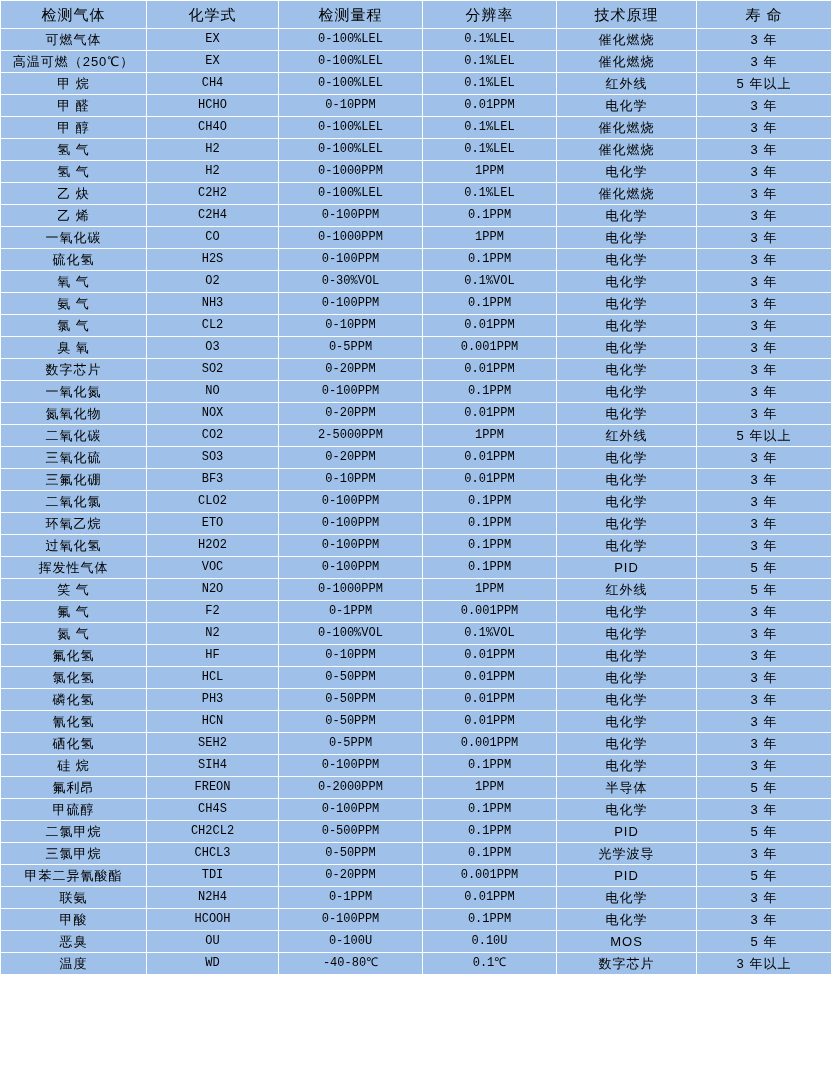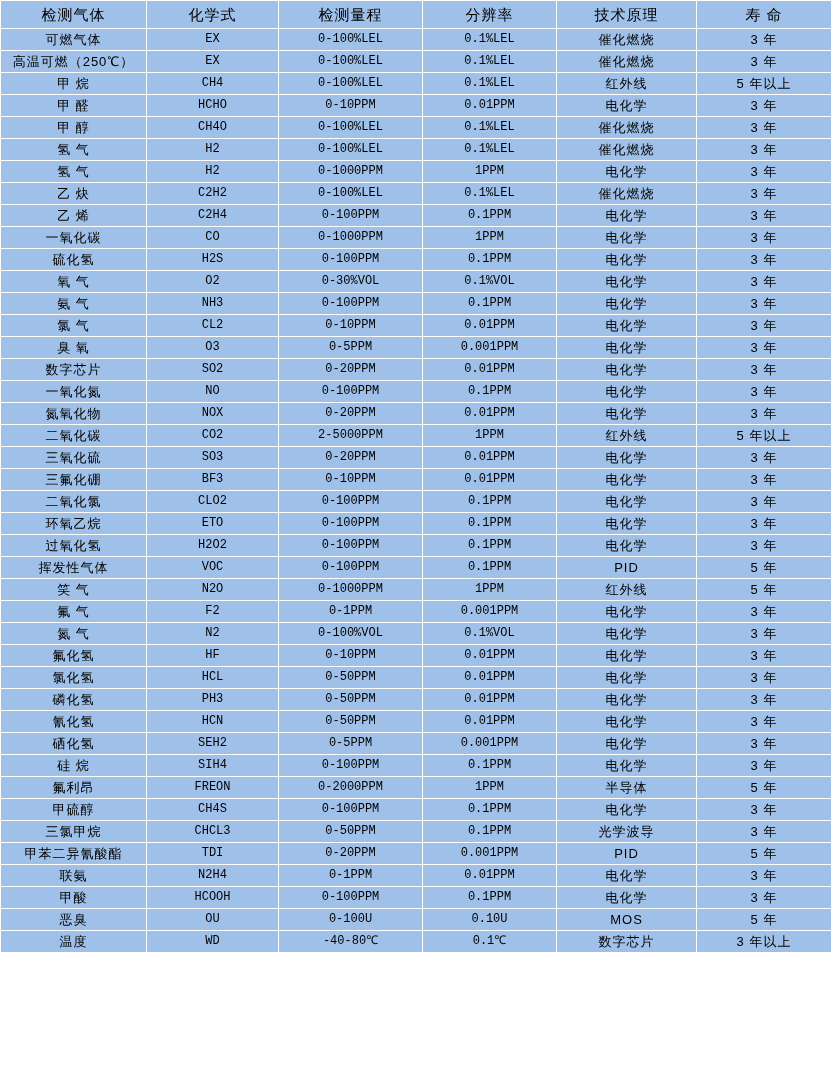--- a/index.html
+++ b/index.html
@@ -370,20 +370,28 @@
       </tr>
       <tr>
         <td class="col-name">甲硫醇</td>
         <td class="col-formula">CH4S</td>
         <td class="col-range">0-100PPM</td>
         <td class="col-res">0.1PPM</td>
         <td class="col-principle">电化学</td>
         <td class="col-life">3 年</td>
       </tr>
       <tr>
+        <td class="col-name">二氯甲烷</td>
+        <td class="col-formula">CH2CL2</td>
+        <td class="col-range">0-500PPM</td>
+        <td class="col-res">0.1PPM</td>
+        <td class="col-principle">PID</td>
+        <td class="col-life">5 年</td>
+      </tr>
+      <tr>
         <td class="col-name">三氯甲烷</td>
         <td class="col-formula">CHCL3</td>
         <td class="col-range">0-50PPM</td>
         <td class="col-res">0.1PPM</td>
         <td class="col-principle">光学波导</td>
         <td class="col-life">3 年</td>
       </tr>
       <tr>
         <td class="col-name">甲苯二异氰酸酯</td>
         <td class="col-formula">TDI</td>

